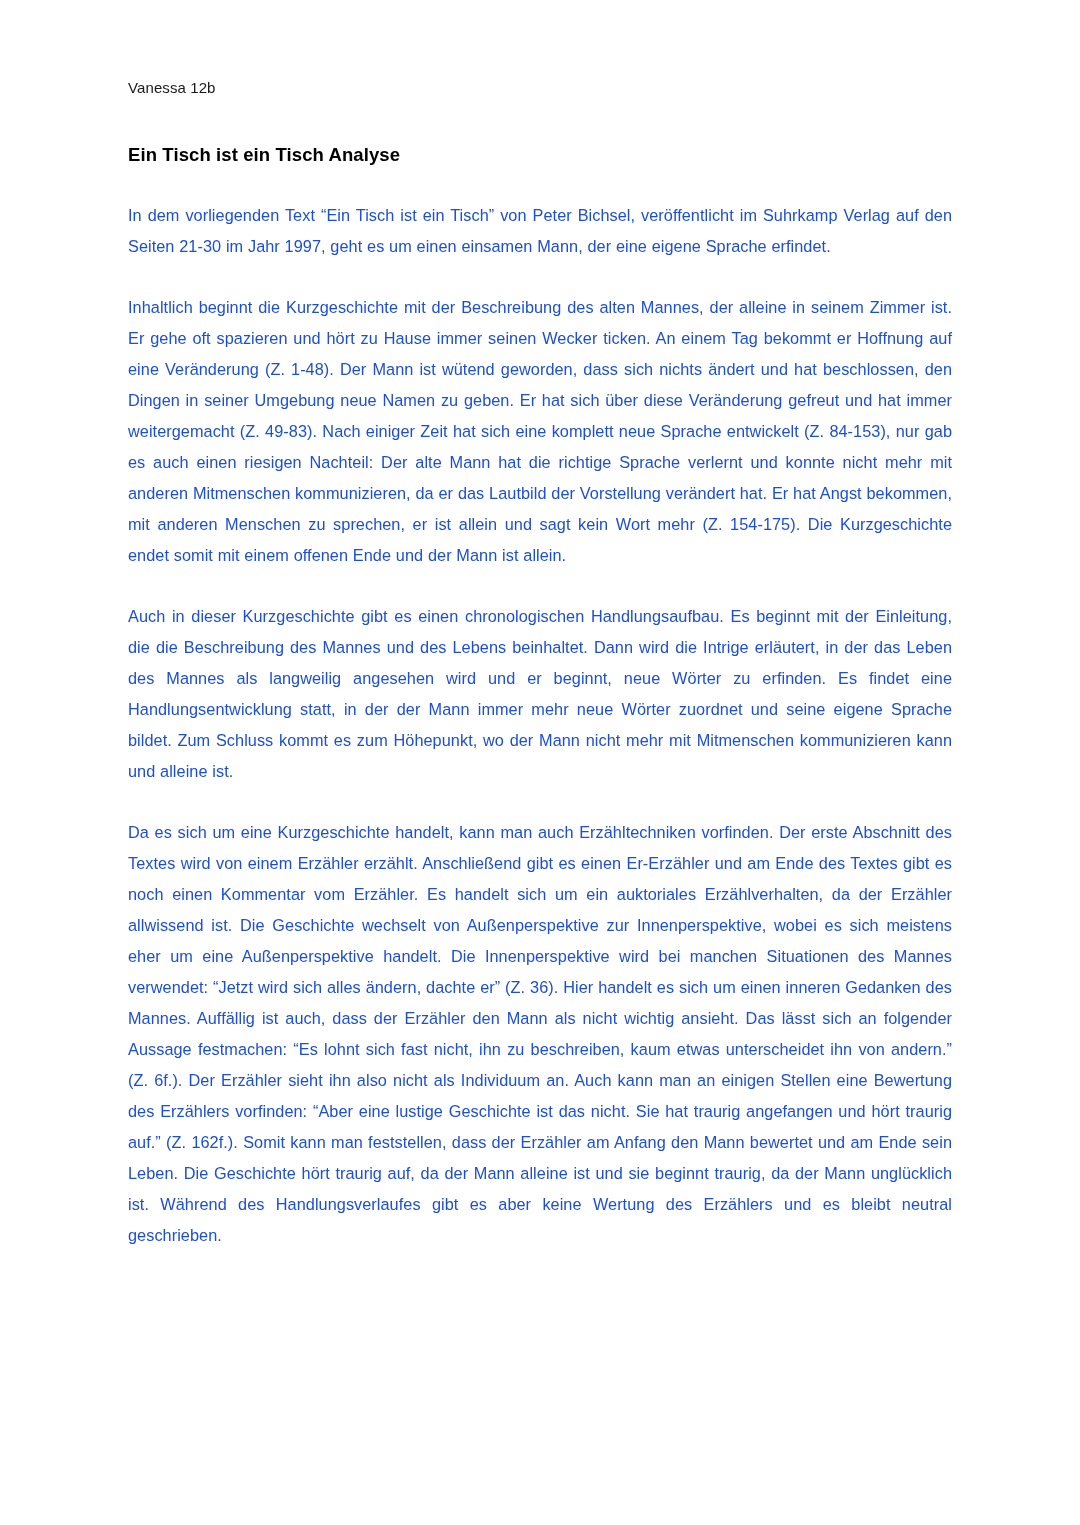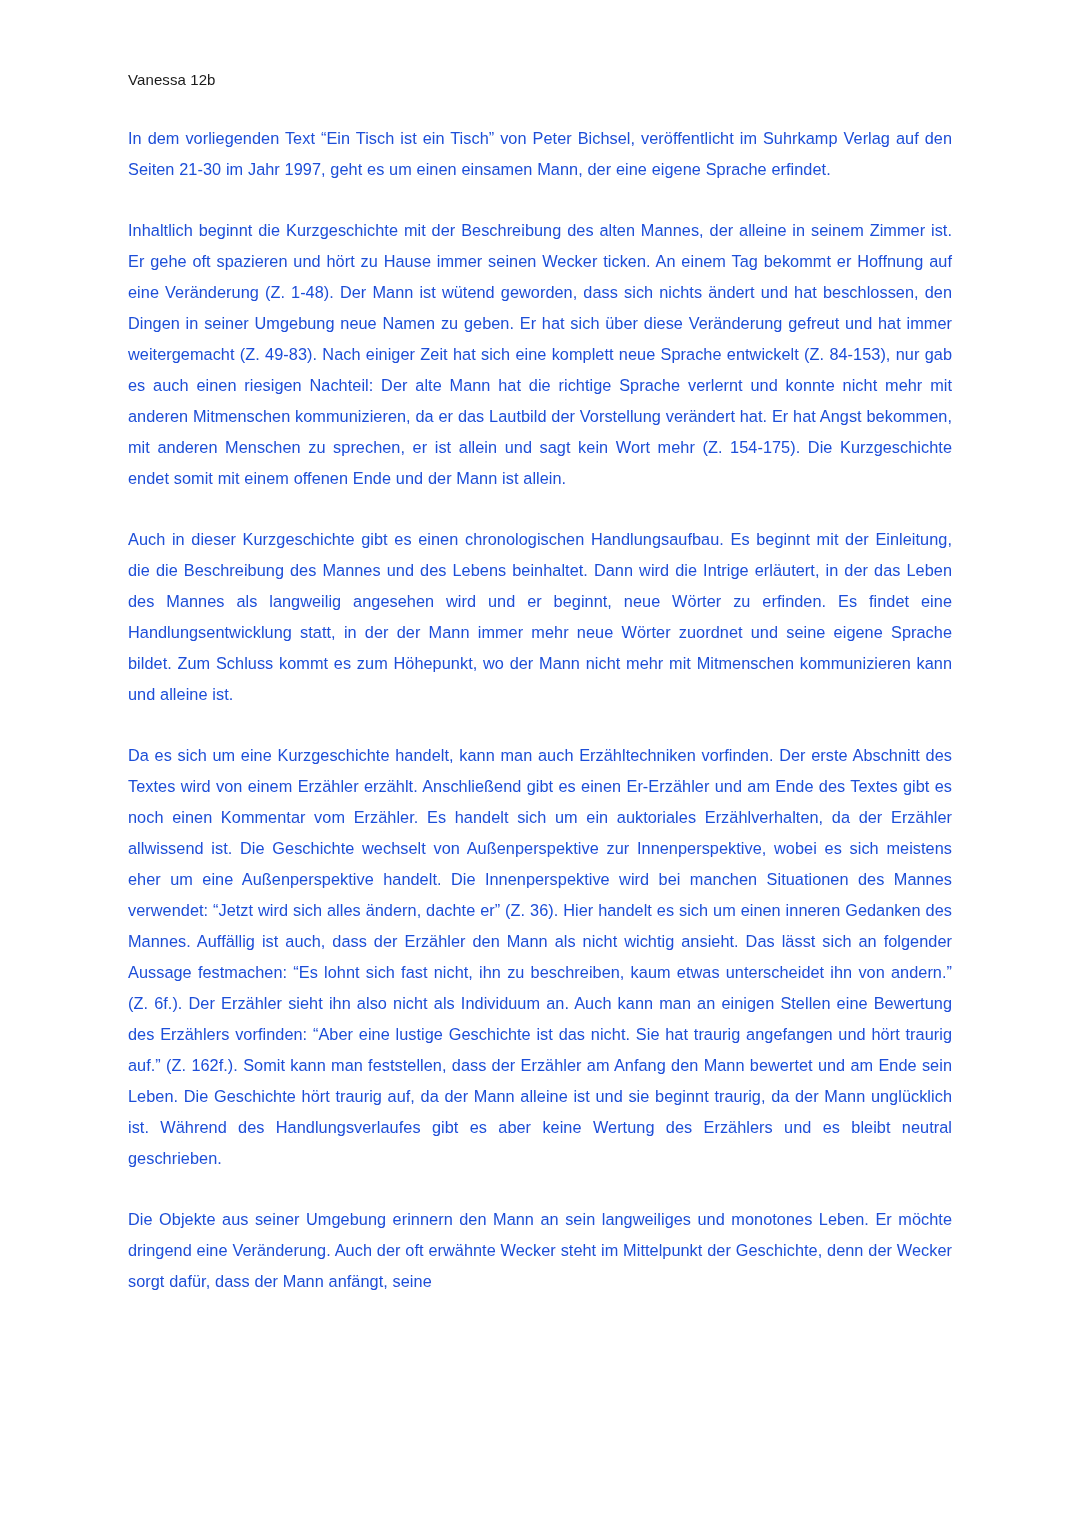--- a/index.html
+++ b/index.html
@@ -21,21 +21,21 @@
     width: 1080px;
     height: 1525px;
     background: #ffffff;
     box-sizing: border-box;
     overflow: hidden;
   }
 
   .content {
     position: absolute;
     left: 128px;
-    top: 8px;
+    top: 16px;
     width: 824px;
   }
 
   .doc-header {
     font-size: 15px;
     line-height: 20px;
     color: #1a1a1a;
     margin-top: 62px;
     text-align: left;
     letter-spacing: 0.1px;
@@ -71,23 +71,23 @@
   }
 </style>
 </head>
 <body>
 
 <div class="page">
   <div class="content">
 
     <div class="doc-header">Vanessa 12b</div>
 
+    <h1 class="doc-title">Ein Tisch ist ein Tisch Analyse</h1>
 
     <div class="body-copy">
       <p>In dem vorliegenden Text “Ein Tisch ist ein Tisch” von Peter Bichsel, veröffentlicht im Suhrkamp Verlag auf den Seiten 21-30 im Jahr 1997, geht es um einen einsamen Mann, der eine eigene Sprache erfindet.</p>
       <p>Inhaltlich beginnt die Kurzgeschichte mit der Beschreibung des alten Mannes, der alleine in seinem Zimmer ist. Er gehe oft spazieren und hört zu Hause immer seinen Wecker ticken. An einem Tag bekommt er Hoffnung auf eine Veränderung (Z. 1-48). Der Mann ist wütend geworden, dass sich nichts ändert und hat beschlossen, den Dingen in seiner Umgebung neue Namen zu geben. Er hat sich über diese Veränderung gefreut und hat immer weitergemacht (Z. 49-83). Nach einiger Zeit hat sich eine komplett neue Sprache entwickelt (Z. 84-153), nur gab es auch einen riesigen Nachteil: Der alte Mann hat die richtige Sprache verlernt und konnte nicht mehr mit anderen Mitmenschen kommunizieren, da er das Lautbild der Vorstellung verändert hat. Er hat Angst bekommen, mit anderen Menschen zu sprechen, er ist allein und sagt kein Wort mehr (Z. 154-175). Die Kurzgeschichte endet somit mit einem offenen Ende und der Mann ist allein.</p>
       <p>Auch in dieser Kurzgeschichte gibt es einen chronologischen Handlungsaufbau. Es beginnt mit der Einleitung, die die Beschreibung des Mannes und des Lebens beinhaltet. Dann wird die Intrige erläutert, in der das Leben des Mannes als langweilig angesehen wird und er beginnt, neue Wörter zu erfinden. Es findet eine Handlungsentwicklung statt, in der der Mann immer mehr neue Wörter zuordnet und seine eigene Sprache bildet. Zum Schluss kommt es zum Höhepunkt, wo der Mann nicht mehr mit Mitmenschen kommunizieren kann und alleine ist.</p>
       <p>Da es sich um eine Kurzgeschichte handelt, kann man auch Erzähltechniken vorfinden. Der erste Abschnitt des Textes wird von einem Erzähler erzählt. Anschließend gibt es einen Er-Erzähler und am Ende des Textes gibt es noch einen Kommentar vom Erzähler. Es handelt sich um ein auktoriales Erzählverhalten, da der Erzähler allwissend ist. Die Geschichte wechselt von Außenperspektive zur Innenperspektive, wobei es sich meistens eher um eine Außenperspektive handelt. Die Innenperspektive wird bei manchen Situationen des Mannes verwendet: “Jetzt wird sich alles ändern, dachte er” (Z. 36). Hier handelt es sich um einen inneren Gedanken des Mannes. Auffällig ist auch, dass der Erzähler den Mann als nicht wichtig ansieht. Das lässt sich an folgender Aussage festmachen: “Es lohnt sich fast nicht, ihn zu beschreiben, kaum etwas unterscheidet ihn von andern.” (Z. 6f.). Der Erzähler sieht ihn also nicht als Individuum an. Auch kann man an einigen Stellen eine Bewertung des Erzählers vorfinden: “Aber eine lustige Geschichte ist das nicht. Sie hat traurig angefangen und hört traurig auf.” (Z. 162f.). Somit kann man feststellen, dass der Erzähler am Anfang den Mann bewertet und am Ende sein Leben. Die Geschichte hört traurig auf, da der Mann alleine ist und sie beginnt traurig, da der Mann unglücklich ist. Während des Handlungsverlaufes gibt es aber keine Wertung des Erzählers und es bleibt neutral geschrieben.</p>
-      <p>Die Objekte aus seiner Umgebung erinnern den Mann an sein langweiliges und monotones Leben. Er möchte dringend eine Veränderung. Auch der oft erwähnte Wecker steht im Mittelpunkt der Geschichte, denn der Wecker sorgt dafür, dass der Mann anfängt, seine</p>
     </div>
 
   </div>
 </div>
 
 </body></html>

